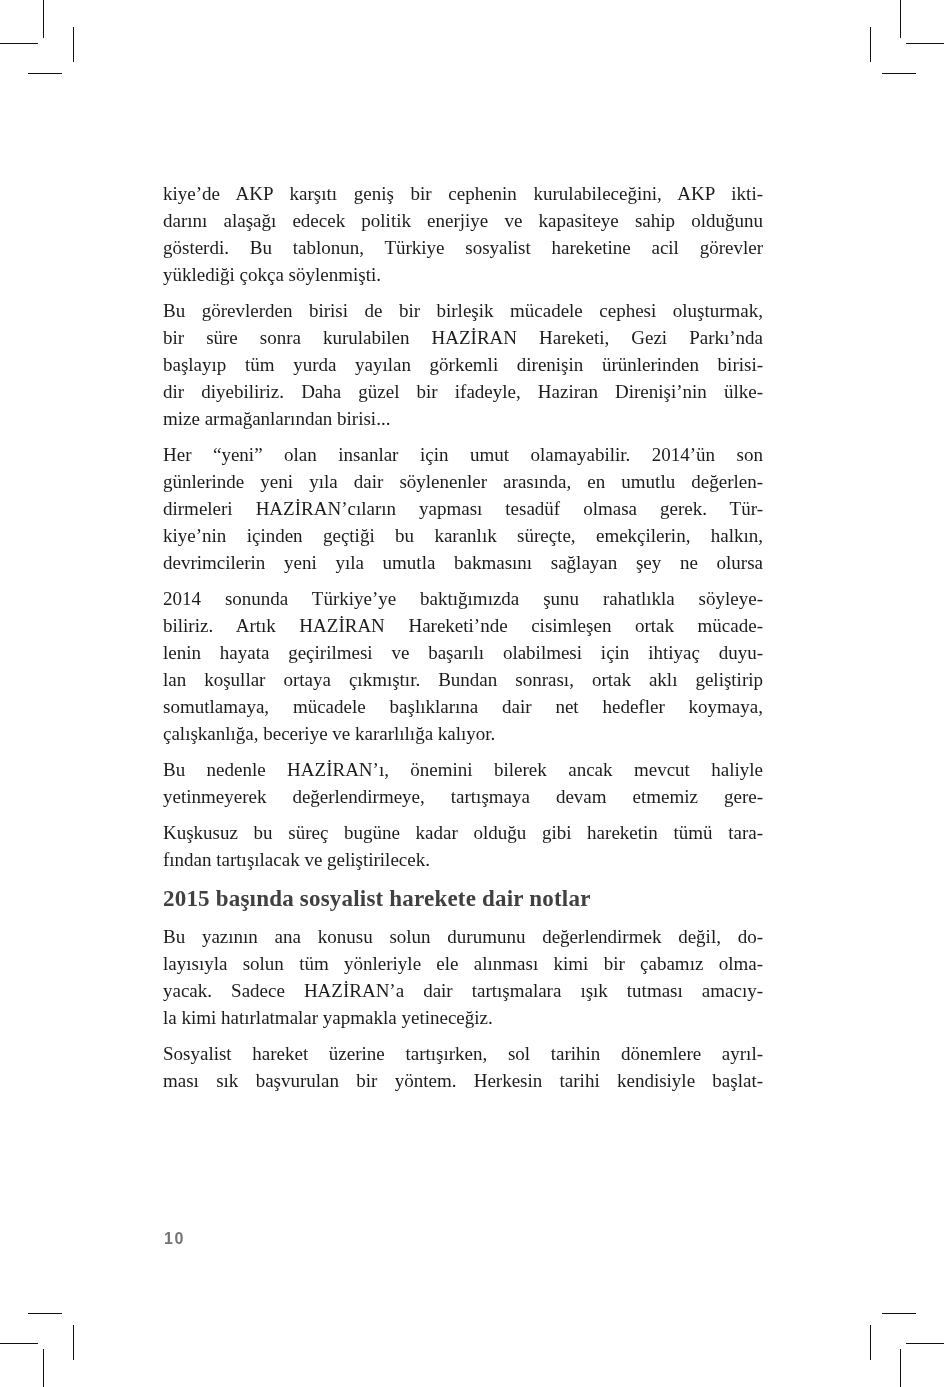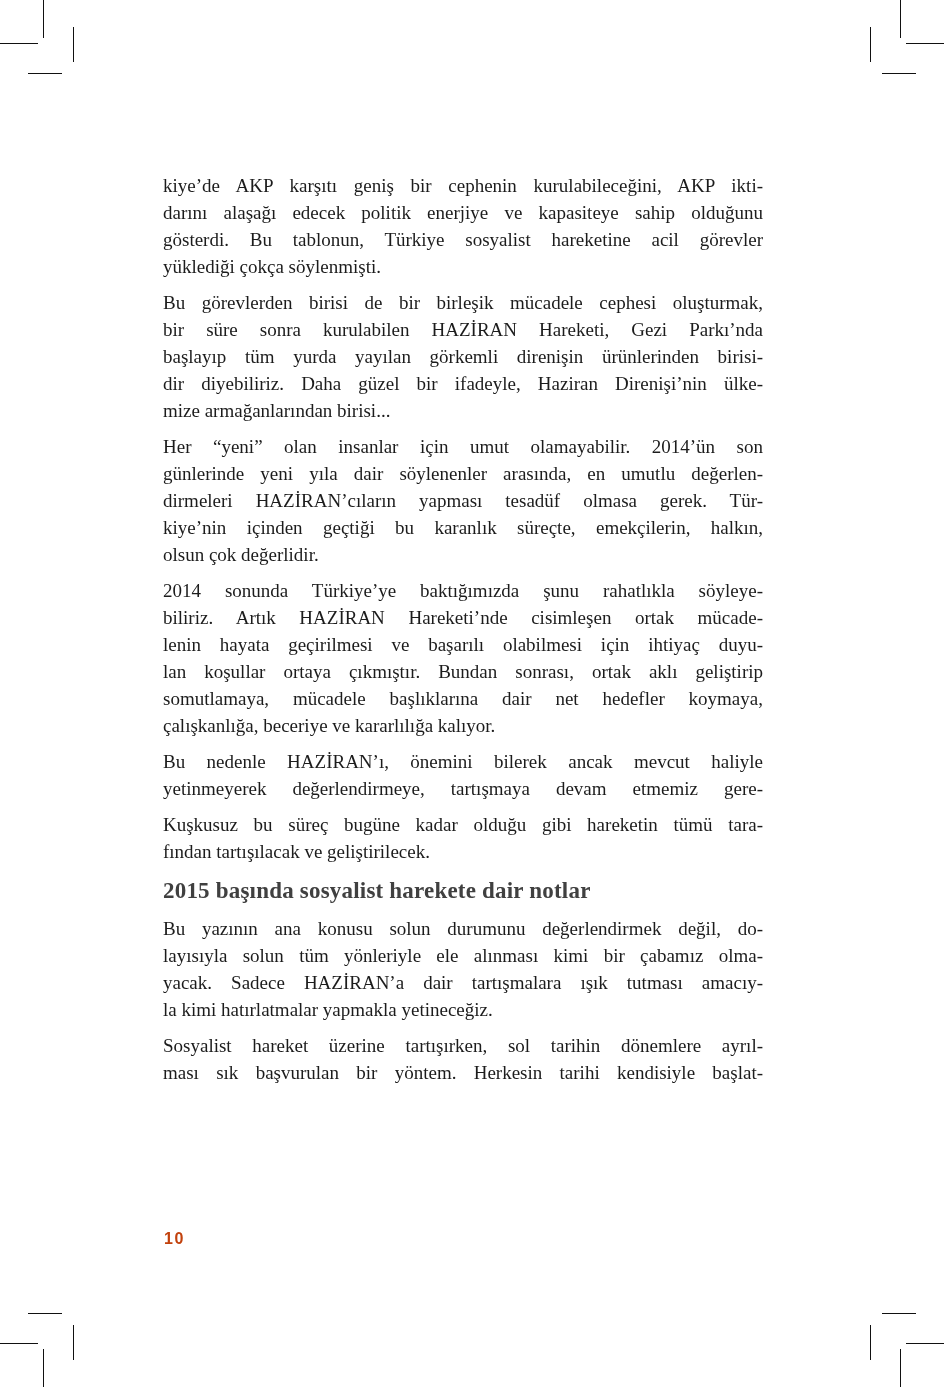--- a/index.html
+++ b/index.html
@@ -29,21 +29,21 @@
   .m2-tr-v { left: 870px; top: 27px;   width: 1px;  height: 35px; }
   .m2-tr-h { left: 882px; top: 73px;   width: 34px; height: 1px; }
   .m2-bl-v { left: 73px;  top: 1325px; width: 1px;  height: 35px; }
   .m2-bl-h { left: 28px;  top: 1313px; width: 34px; height: 1px; }
   .m2-br-v { left: 870px; top: 1325px; width: 1px;  height: 35px; }
   .m2-br-h { left: 882px; top: 1313px; width: 34px; height: 1px; }
 
   
   .text-column {
     position: absolute;
-    left: 163px; top: 172px;
+    left: 163px; top: 180px;
     width: 600px;
     color: #1c1c1c;
     font-size: 19px;
     line-height: 27px;
   }
   .para { margin: 0 0 9px 0; }
   .line {
     text-align: justify;
     text-align-last: justify;
     white-space: nowrap;
@@ -59,21 +59,21 @@
     color: #404040;
     letter-spacing: 0.2px;
   }
   .page-number {
     position: absolute;
     left: 164px; top: 1230px;
     font-family: "Liberation Sans", "DejaVu Sans", sans-serif;
     font-weight: bold;
     font-size: 16px;
     letter-spacing: 1.5px;
-    color: #c2410c;
+    color: #737373;
   }
 </style>
 </head>
 <body>
 
 <div id="page">
 
   <div class="mark m-tl-v"></div>
   <div class="mark m-tl-h"></div>
   <div class="mark m-tr-v"></div>
@@ -103,21 +103,21 @@
         <div class="line">bir süre sonra kurulabilen HAZİRAN Hareketi, Gezi Parkı’nda</div>
         <div class="line">başlayıp tüm yurda yayılan görkemli direnişin ürünlerinden birisi-</div>
         <div class="line">dir diyebiliriz. Daha güzel bir ifadeyle, Haziran Direnişi’nin ülke-</div>
         <div class="line last">mize armağanlarından birisi...</div>
       </div>
       <div class="para">
         <div class="line">Her “yeni” olan insanlar için umut olamayabilir. 2014’ün son</div>
         <div class="line">günlerinde yeni yıla dair söylenenler arasında, en umutlu değerlen-</div>
         <div class="line">dirmeleri HAZİRAN’cıların yapması tesadüf olmasa gerek. Tür-</div>
         <div class="line">kiye’nin içinden geçtiği bu karanlık süreçte, emekçilerin, halkın,</div>
-        <div class="line last">olsun çok değerlidir.</div>
+        <div class="line">devrimcilerin yeni yıla umutla bakmasını sağlayan şey ne olursa</div>
       </div>
       <div class="para">
         <div class="line">2014 sonunda Türkiye’ye baktığımızda şunu rahatlıkla söyleye-</div>
         <div class="line">biliriz. Artık HAZİRAN Hareketi’nde cisimleşen ortak mücade-</div>
         <div class="line">lenin hayata geçirilmesi ve başarılı olabilmesi için ihtiyaç duyu-</div>
         <div class="line">lan koşullar ortaya çıkmıştır. Bundan sonrası, ortak aklı geliştirip</div>
         <div class="line">somutlamaya, mücadele başlıklarına dair net hedefler koymaya,</div>
         <div class="line last">çalışkanlığa, beceriye ve kararlılığa kalıyor.</div>
       </div>
       <div class="para">

